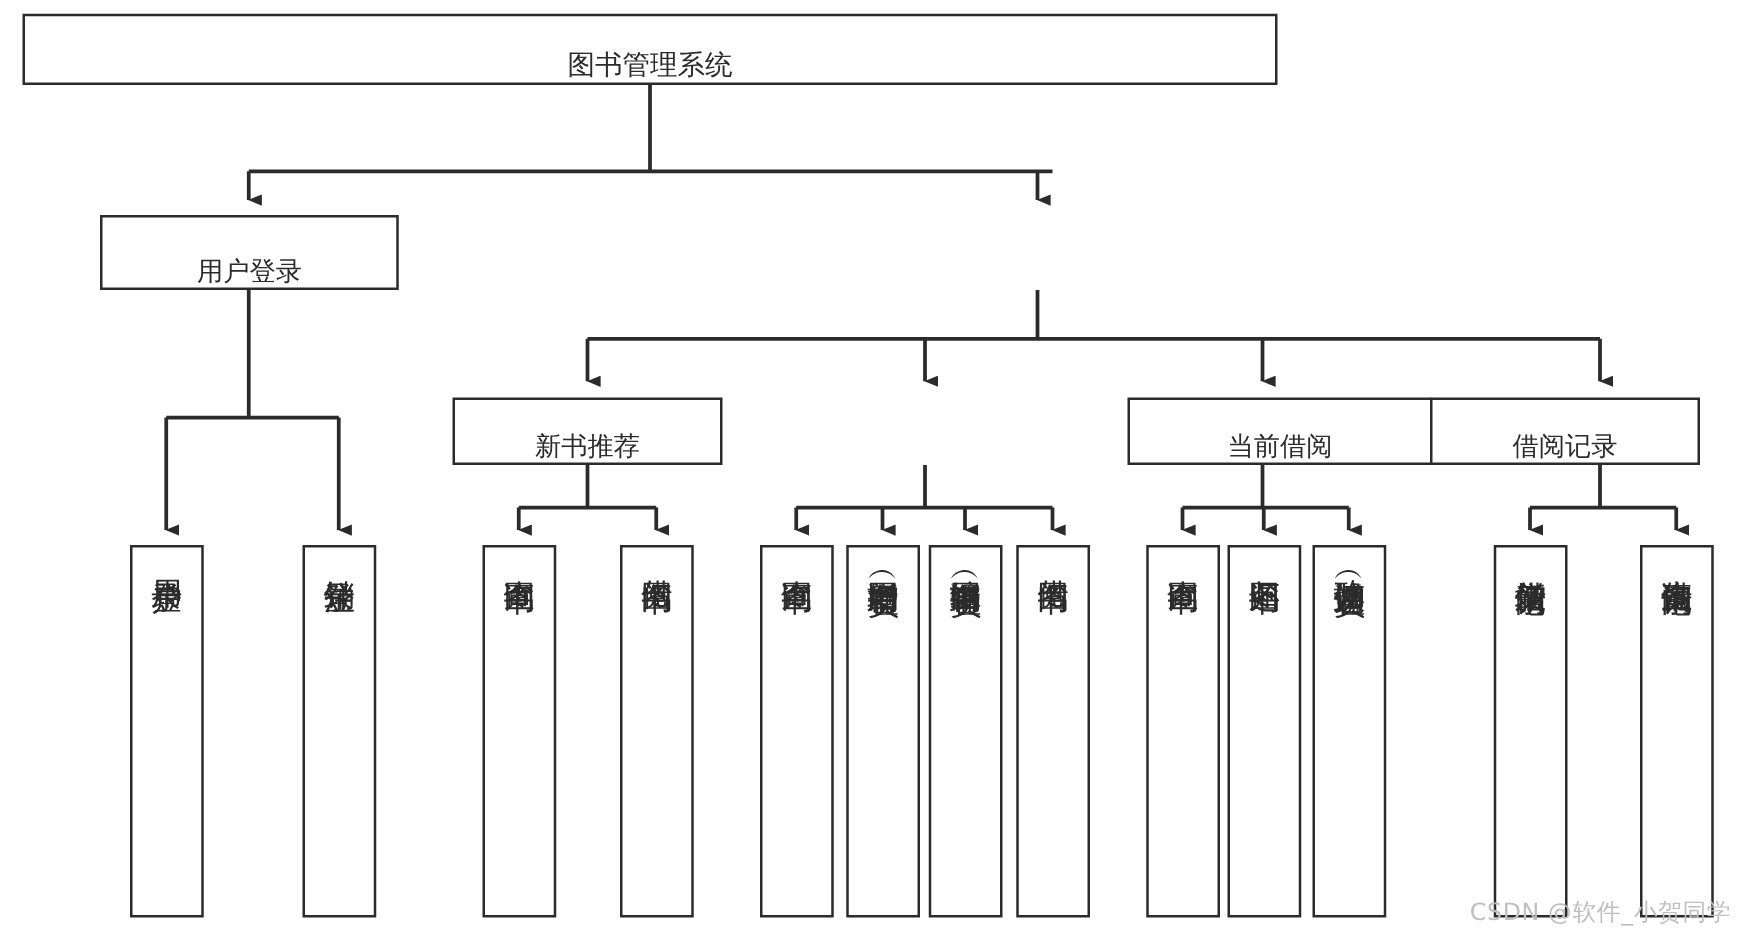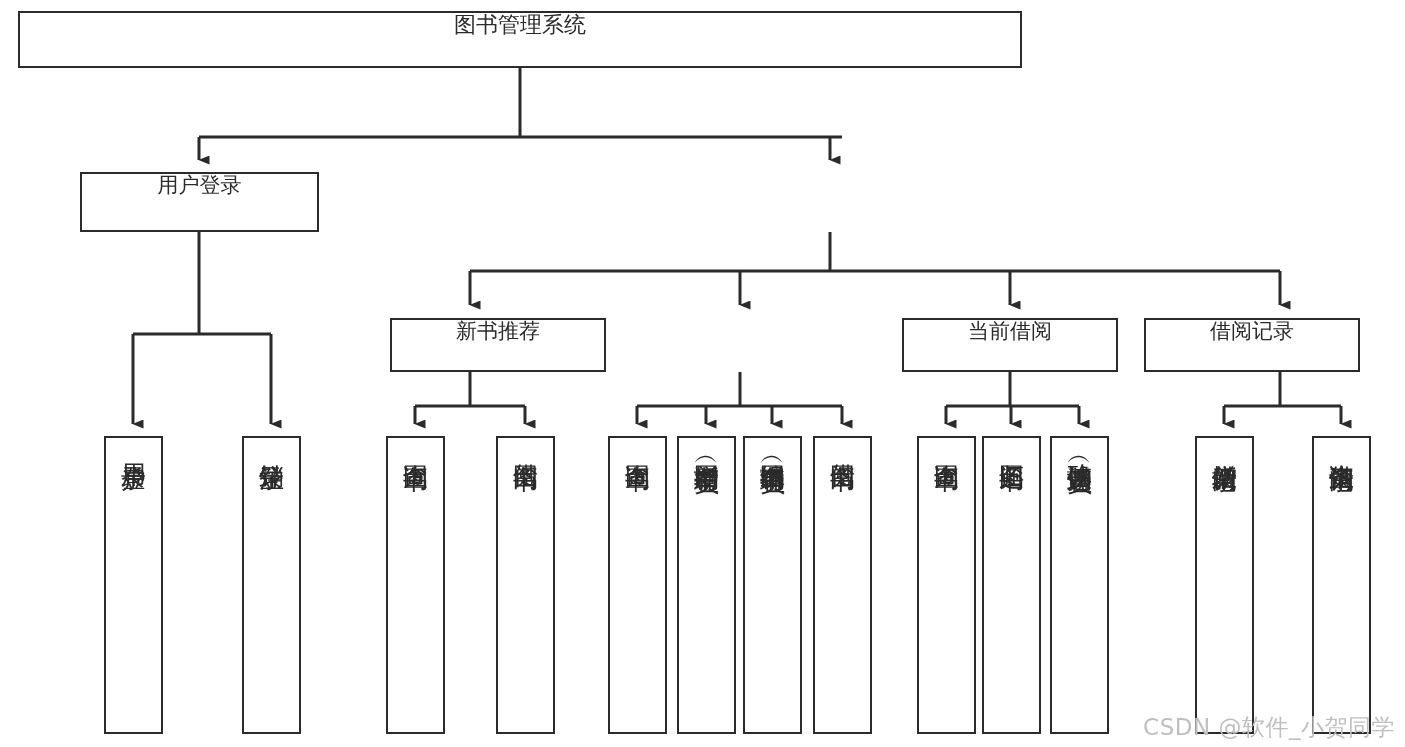--- a/index.html
+++ b/index.html
@@ -26,21 +26,21 @@
     width: 1405px;
     height: 747px;
     pointer-events: none;
   }
   .node {
     position: absolute;
     box-sizing: border-box;
     border: 2px solid #2b2b2b;
     background: #ffffff;
     display: flex;
-    align-items: flex-start;
+    align-items: flex-end;
     justify-content: center;
     overflow: hidden;
   }
   .node .label {
     color: #2b2b2b;
     text-align: center;
     line-height: 1.12;
     white-space: nowrap;
   }
   
@@ -58,23 +58,23 @@
   }
   .node.vert .label {
     writing-mode: vertical-rl;
     text-orientation: upright;
     font-size: 25px;
     letter-spacing: 1px;
     line-height: 1;
   }
   .watermark {
     position: absolute;
-    right: 10px;
+    right: 20px;
     bottom: 4px;
-    font-size: 23px;
+    font-size: 19px;
     color: #bfbfbf;
     letter-spacing: 0.5px;
     white-space: nowrap;
     user-select: none;
   }
 </style>
 </head>
 <body>
 
 <div id="diagram-root">
@@ -130,24 +130,24 @@
   </svg>
 
   <div class="node horiz root" style="left:18px; top:11px; width:1004px; height:57px;">
     <span class="label">图书管理系统</span>
   </div>
 
   <div class="node horiz" style="left:80px; top:172px; width:239px; height:60px;">
     <span class="label">用户登录</span>
   </div>
 
-  <div class="node horiz" style="left:362px; top:318px; width:216px; height:54px;margin-left:28px;">
+  <div class="node horiz" style="left:362px; top:318px; width:216px; height:54px;">
     <span class="label">新书推荐</span>
   </div>
-  <div class="node horiz" style="left:902px; top:318px; width:216px; height:54px;">
+  <div class="node horiz" style="left:902px; top:318px; width:244px; height:54px;">
     <span class="label">当前借阅</span>
   </div>
   <div class="node horiz" style="left:1144px; top:318px; width:216px; height:54px;">
     <span class="label">借阅记录</span>
   </div>
 
   <div class="node vert" style="left:104px; top:436px; width:59px; height:298px;">
     <span class="label">用户登录</span>
   </div>
   <div class="node vert" style="left:242px; top:436px; width:59px; height:298px;">

